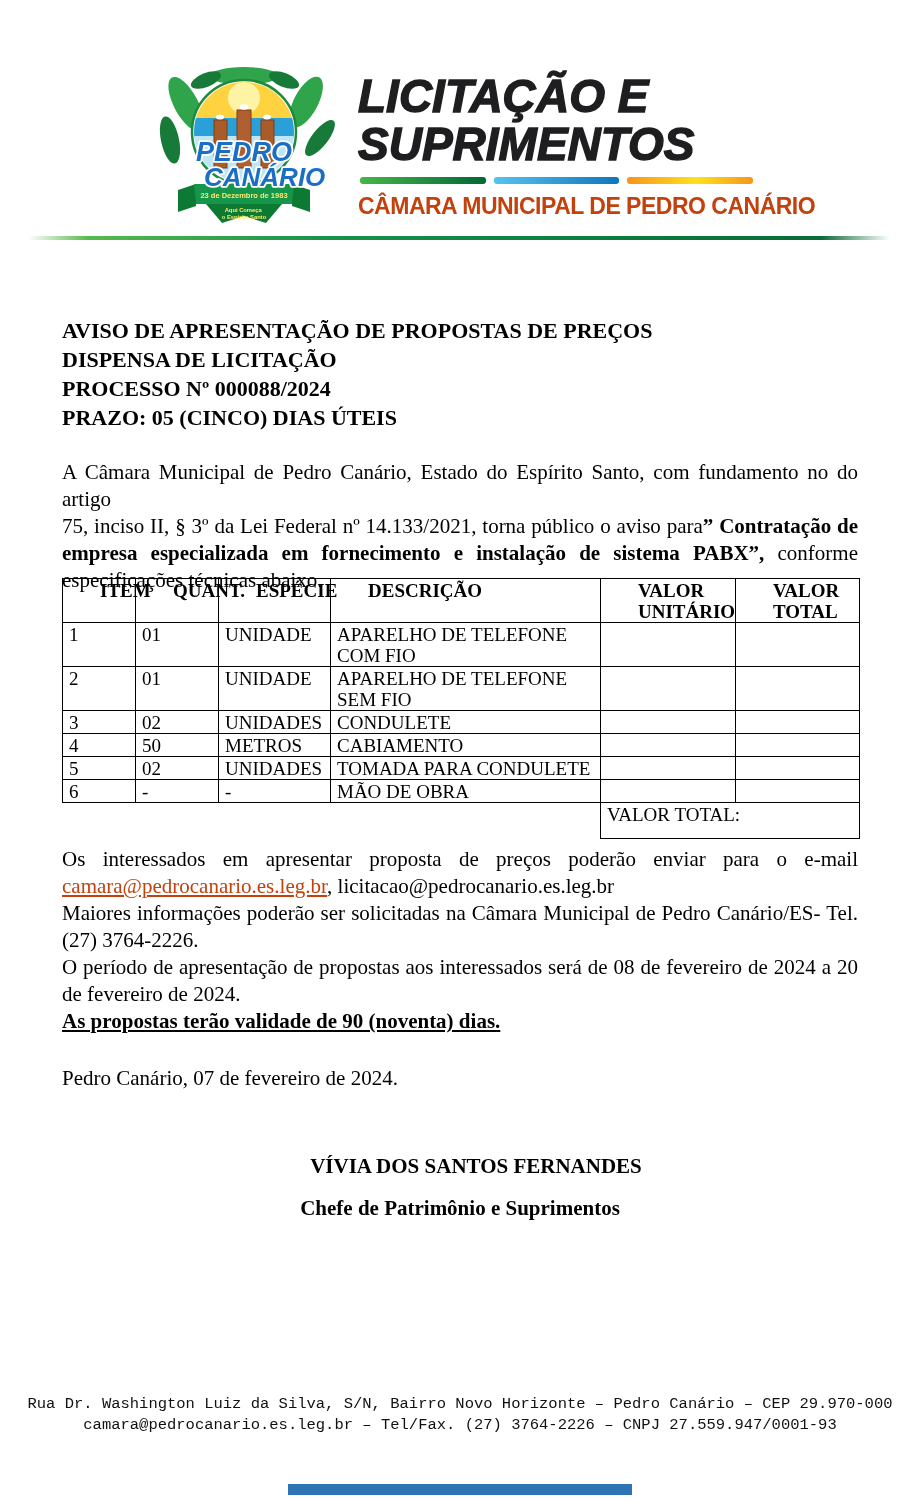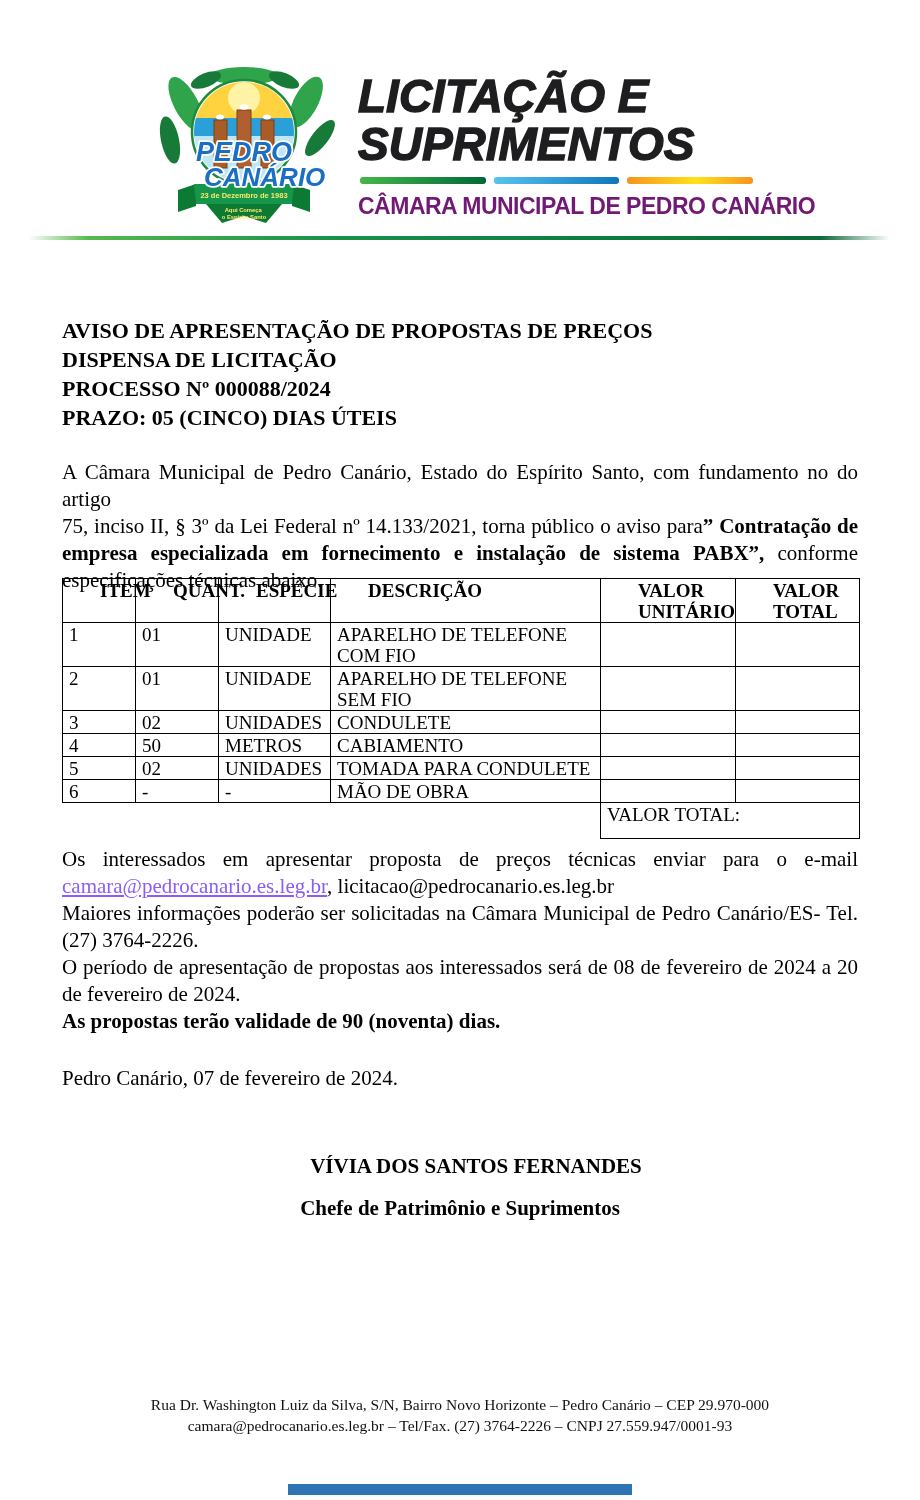--- a/index.html
+++ b/index.html
@@ -12,21 +12,21 @@
   .head-right{padding-top:10px;}
   .dept{font-family:"Liberation Sans",sans-serif;font-weight:bold;font-style:italic;
         font-size:46px;line-height:48px;color:#1e1e20;-webkit-text-stroke:1.4px #1e1e20;
         letter-spacing:0;}
   .bars{display:flex;gap:8px;width:393px;margin:9px 0 9px 2px;}
   .bar{height:7px;flex:1;border-radius:3px;}
   .bar-green{background:linear-gradient(90deg,#45b649,#006838);}
   .bar-blue{background:linear-gradient(90deg,#55c3ee,#0e76bc);}
   .bar-orange{background:linear-gradient(90deg,#f7941d,#ffe11a 55%,#f7941d);}
   .org{font-family:"Liberation Sans",sans-serif;font-weight:bold;font-size:23px;
-       color:#701a75;letter-spacing:-0.5px;}
+       color:#c2410c;letter-spacing:-0.5px;}
   .header-divider{position:absolute;top:236px;left:28px;width:862px;height:4px;border-radius:2px;
        background:linear-gradient(90deg,rgba(255,255,255,0) 0%,#56b94b 7%,#18914a 35%,#0c7a3e 70%,#0a6b38 92%,rgba(255,255,255,0) 100%);}
 
   
   .title-block{position:absolute;top:316px;left:62px;width:796px;
        font-weight:bold;font-size:22px;line-height:29px;}
   .intro{position:absolute;top:459px;left:62px;width:796px;font-size:21px;line-height:27px;}
   .jline{text-align:justify;text-align-last:justify;}
   .bold{font-weight:bold;}
 
@@ -37,32 +37,32 @@
        vertical-align:top;text-align:left;}
   .items-table th{font-weight:bold;padding-left:37px;}
   .row-tall{height:41px;}
   .row-short{height:20px;}
   .desc-cell{text-align:justify;margin-top:20px;}
   .no-border{border:none !important;}
   .total-cell{height:34px;}
 
   
   .post{position:absolute;top:846px;left:62px;width:796px;font-size:21px;line-height:27px;}
-  .email-link{color:#8b5cf6;text-decoration:underline;cursor:pointer;}
-  .validity{font-weight:bold;}
+  .email-link{color:#c2410c;text-decoration:underline;cursor:pointer;}
+  .validity{font-weight:bold;text-decoration:underline;}
 
   .date-line{position:absolute;top:1066px;left:62px;font-size:21px;}
   .sig-name{position:absolute;top:1154px;left:0;width:920px;text-align:center;
        font-weight:bold;font-size:21px;padding-left:16px;}
   .sig-role{position:absolute;top:1196px;left:0;width:920px;text-align:center;
        font-weight:bold;font-size:21px;}
 
   
   .footer{position:absolute;top:1394px;left:0;width:920px;text-align:center;
-       font-family:Liberation Serif, serif;font-size:15.5px;line-height:21px;color:#111;}
+       font-family:Liberation Mono, monospace;font-size:15.5px;line-height:21px;color:#111;}
   .bottom-bar{position:absolute;top:1484px;left:288px;width:344px;height:11px;background:#2e74b5;}
 </style>
 </head>
 <body>
 
 <div class="page">
 
   <div class="header">
     <svg class="logo" viewBox="0 0 192 166" aria-hidden="true">
       <defs>
@@ -205,21 +205,21 @@
       <td></td>
     </tr>
     <tr>
       <td colspan="4" class="no-border"></td>
       <td colspan="2" class="total-cell">VALOR TOTAL:</td>
     </tr>
   </tbody>
     </table>
 
   <div class="post">
-    <div class="jline">Os interessados em apresentar proposta de preços técnicas enviar para o e-mail</div>
+    <div class="jline">Os interessados em apresentar proposta de preços poderão enviar para o e-mail</div>
     <div><a class="email-link">camara@pedrocanario.es.leg.br</a><span>, licitacao@pedrocanario.es.leg.br</span></div>
     <div class="jline">Maiores informações poderão ser solicitadas na Câmara Municipal de Pedro Canário/ES- Tel.</div>
     <div>(27) 3764-2226.</div>
     <div class="jline">O período de apresentação de propostas aos interessados será de 08 de fevereiro de 2024 a 20</div>
     <div>de fevereiro de 2024.</div>
     <div class="validity">As propostas terão validade de 90 (noventa) dias.</div>
   </div>
 
   <div class="date-line">Pedro Canário, 07 de fevereiro de 2024.</div>
   <div class="sig-name">VÍVIA DOS SANTOS FERNANDES</div>

